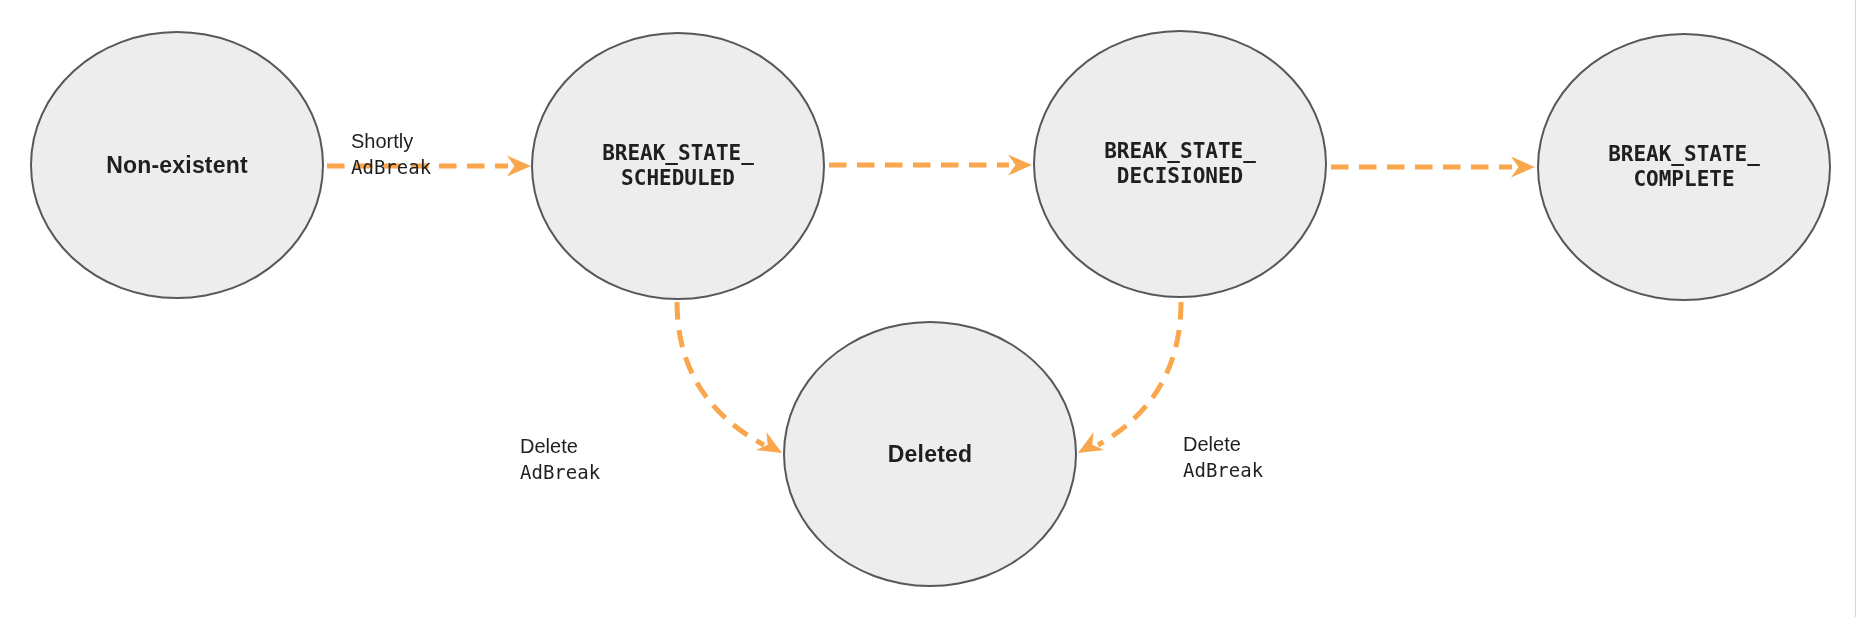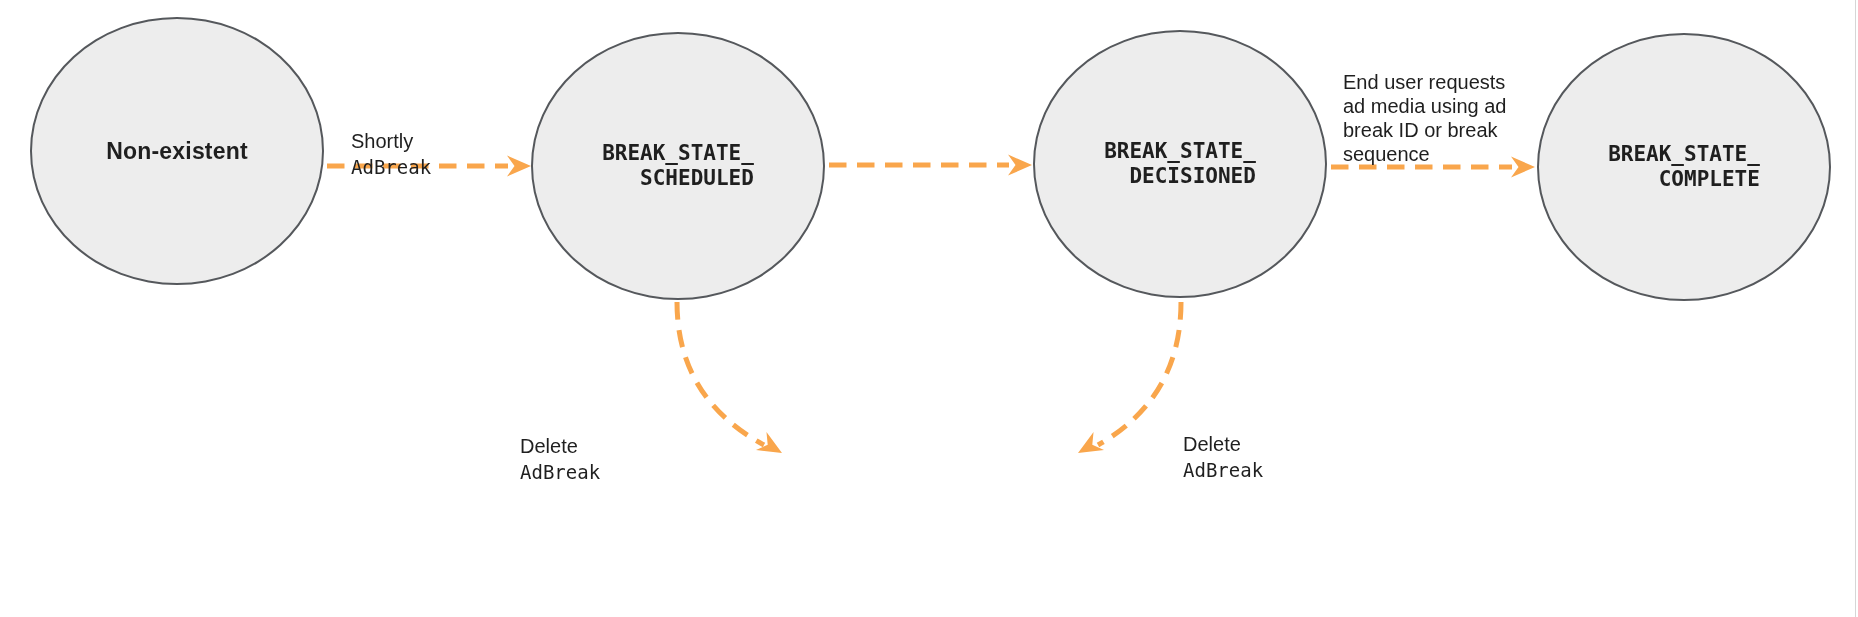--- a/index.html
+++ b/index.html
@@ -41,21 +41,20 @@
     font-weight: bold;
     white-space: pre-line;
     color: var(--text);
   }
   .node-label.sans { font-size: 23px; letter-spacing: 0.2px; }
   .node-label.mono {
     font-family: "DejaVu Sans Mono", monospace;
     font-size: 21px;
     line-height: 25px;
     letter-spacing: 0px;
-    text-align: right;
   }
   .edge-label {
     position: absolute;
     font-size: 20px;
     line-height: 26px;
     white-space: pre-line;
     color: var(--text);
   }
   .edge-label .code, .code-line {
     font-family: "DejaVu Sans Mono", monospace;
@@ -86,54 +85,51 @@
     <line class="dash" x1="1331" y1="167" x2="1512" y2="167"></line>
     <path class="head" transform="translate(1535,167)" d="M0 0 L-24 -10.5 L-16.5 0 L-24 10.5 Z"></path>
 
     <path class="dash" d="M 677 302 Q 677 398 764 445"></path>
     <path class="head" transform="translate(782,453) rotate(30)" d="M0 0 L-24 -10.5 L-16.5 0 L-24 10.5 Z"></path>
 
     <path class="dash" d="M 1181 302 Q 1181 398 1098 445"></path>
     <path class="head" transform="translate(1078,453) rotate(150)" d="M0 0 L-24 -10.5 L-16.5 0 L-24 10.5 Z"></path>
   </svg>
 
-  <div class="node" style="left:30px; top:17px; width:294px; height:268px;">
+  <div class="node" style="left:30px; top:31px; width:294px; height:268px;">
     <div class="node-label sans">Non-existent</div>
   </div>
 
   <div class="node" style="left:531px; top:32px; width:294px; height:268px;">
     <div class="node-label mono">BREAK_STATE_
 SCHEDULED</div>
   </div>
 
   <div class="node" style="left:1033px; top:30px; width:294px; height:268px;">
     <div class="node-label mono">BREAK_STATE_
 DECISIONED</div>
   </div>
 
   <div class="node" style="left:1537px; top:33px; width:294px; height:268px;">
     <div class="node-label mono">BREAK_STATE_
 COMPLETE</div>
   </div>
 
+  <div class="node" style="left:783px; top:321px; width:294px; height:266px;">
+    <div class="node-label sans">Deleted</div>
+  </div>
 
   <div class="edge-label" style="left:351px; top:102px;">
     <span>Shortly</span>
     <span class="code">AdBreak</span>
   </div>
 
   <div class="edge-label" style="left:833px; top:84px;">
   </div>
 
-  <div class="edge-label multiline" style="left:1343px; top:46px;">
-    <div>End user requests
-ad media using ad
-break ID or break
-sequence</div>
-  </div>
 
   <div class="edge-label" style="left:520px; top:407px;">
     <span>Delete</span>
     <span class="code">AdBreak</span>
   </div>
 
   <div class="edge-label" style="left:1183px; top:405px;">
     <span>Delete</span>
     <span class="code">AdBreak</span>
   </div>

